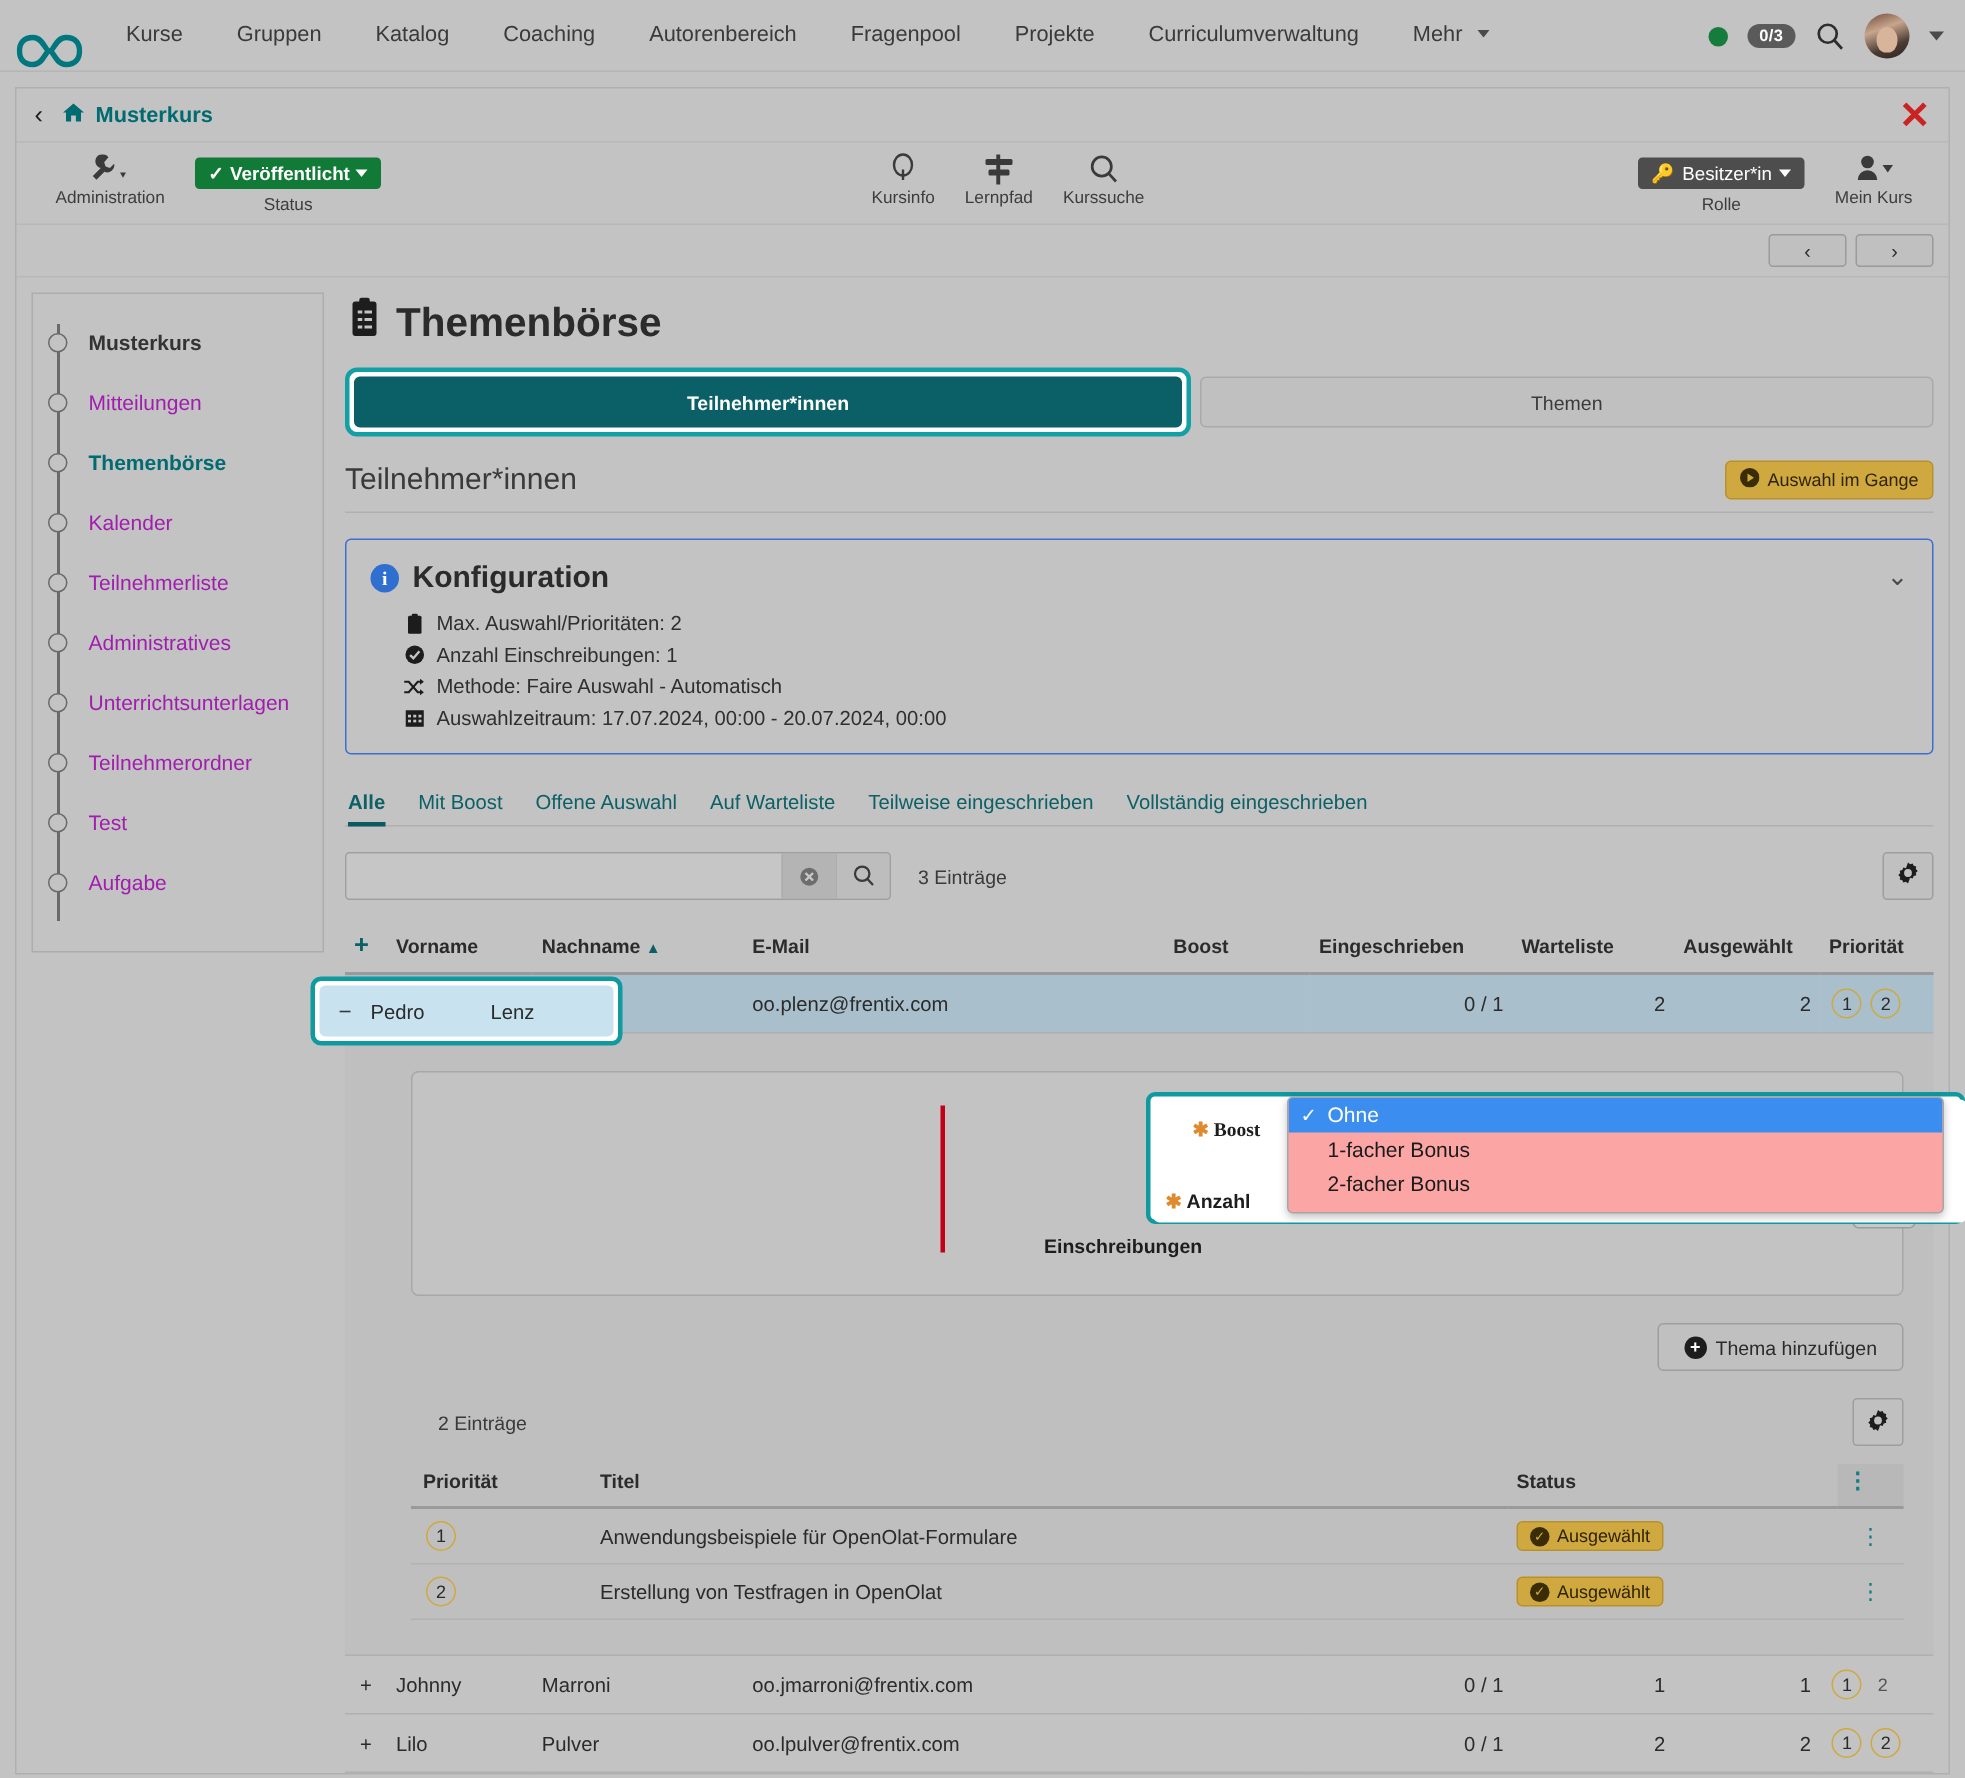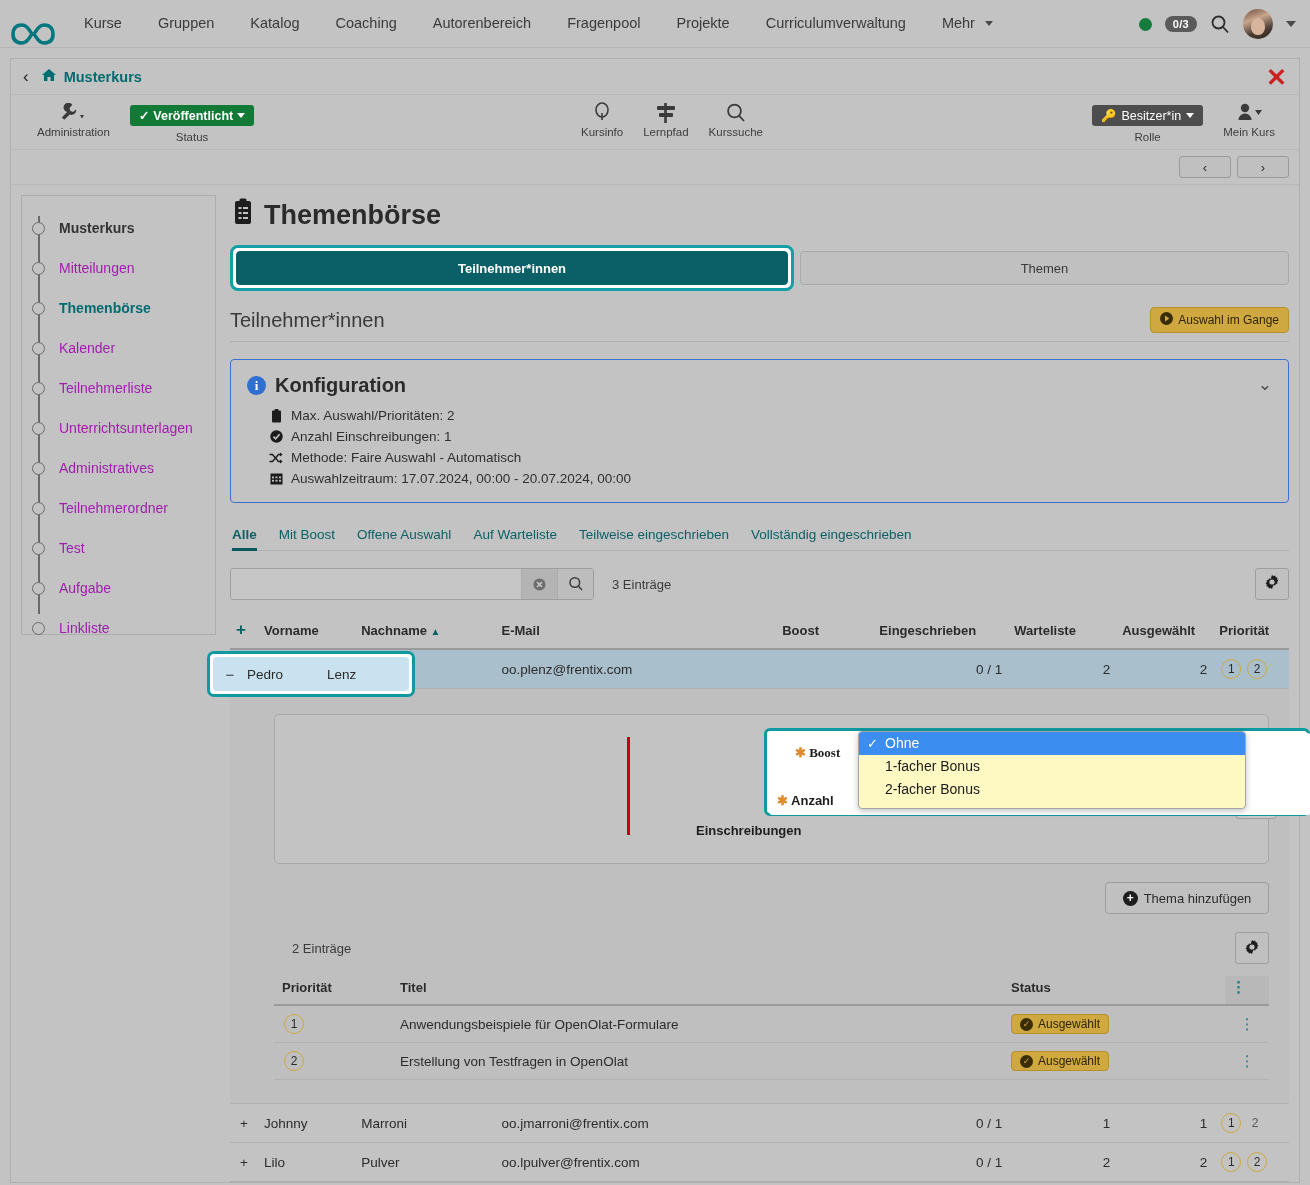--- a/index.html
+++ b/index.html
@@ -233,22 +233,22 @@
     border: 1px solid #9c9c9c; border-radius: 4px;
     display: flex; align-items: center; justify-content: center; color: #3a3a3a;
     font-size: 9px; line-height: 8px;
   }
   
   .dd-hl {
     position: absolute; left: 489px; top: 13px; width: 546px; height: 88px;
     border: 3px solid #0f9aa0; border-radius: 6px; background: #fff; z-index: 30;
   }
   .dd-list {
-    position: absolute; left: 583px; top: 16px; width: 388px;
-    background: #fef9c3; border: 1px solid #a6a6a6; border-radius: 4px;
+    position: absolute; left: 583px; top: 16px; width: 438px;
+    background: #fca5a5; border: 1px solid #a6a6a6; border-radius: 4px;
     box-shadow: 0 2px 6px rgba(0,0,0,.25); z-index: 40; overflow: hidden;
     height: 78px;
   }
   .dd-item {
     font-size: 14px; color: #1b1b1b; padding: 3px 10px 3px 26px; position: relative;
     cursor: pointer; height: 23px; line-height: 17px;
   }
   .dd-item.sel { background: #3b8ef0; color: #fff; }
   .dd-item.sel::before {
     content: "\2713"; position: absolute; left: 8px; top: 3px; font-size: 13px;
@@ -458,41 +458,37 @@
       <div class="sitem">
         <span class="node"></span>
         <span class="slabel">Kalender</span>
       </div>
       <div class="sitem">
         <span class="node"></span>
         <span class="slabel">Teilnehmerliste</span>
       </div>
       <div class="sitem">
         <span class="node"></span>
+        <span class="slabel">Administratives</span>
+      </div>
+      <div class="sitem">
+        <span class="node"></span>
         <span class="slabel">Unterrichtsunterlagen</span>
       </div>
       <div class="sitem">
         <span class="node"></span>
-        <span class="slabel">Administratives</span>
-      </div>
-      <div class="sitem">
-        <span class="node"></span>
         <span class="slabel">Teilnehmerordner</span>
       </div>
       <div class="sitem">
         <span class="node"></span>
         <span class="slabel">Test</span>
       </div>
       <div class="sitem">
         <span class="node"></span>
         <span class="slabel">Aufgabe</span>
-      </div>
-      <div class="sitem">
-        <span class="node"></span>
-        <span class="slabel">Linkliste</span>
       </div>
     </div>
 
     <div class="main">
       <div class="page-title">
         <span>
           <svg width="22" height="28" viewBox="0 0 22 28">
               <rect x="3" y="3" width="16" height="23" rx="2" fill="#1d1d1d"></rect>
               <rect x="7.5" y="0.5" width="7" height="5" rx="1.5" fill="#1d1d1d"></rect>
               <rect x="6.5" y="9" width="3" height="2" fill="#c3c3c3"></rect>

